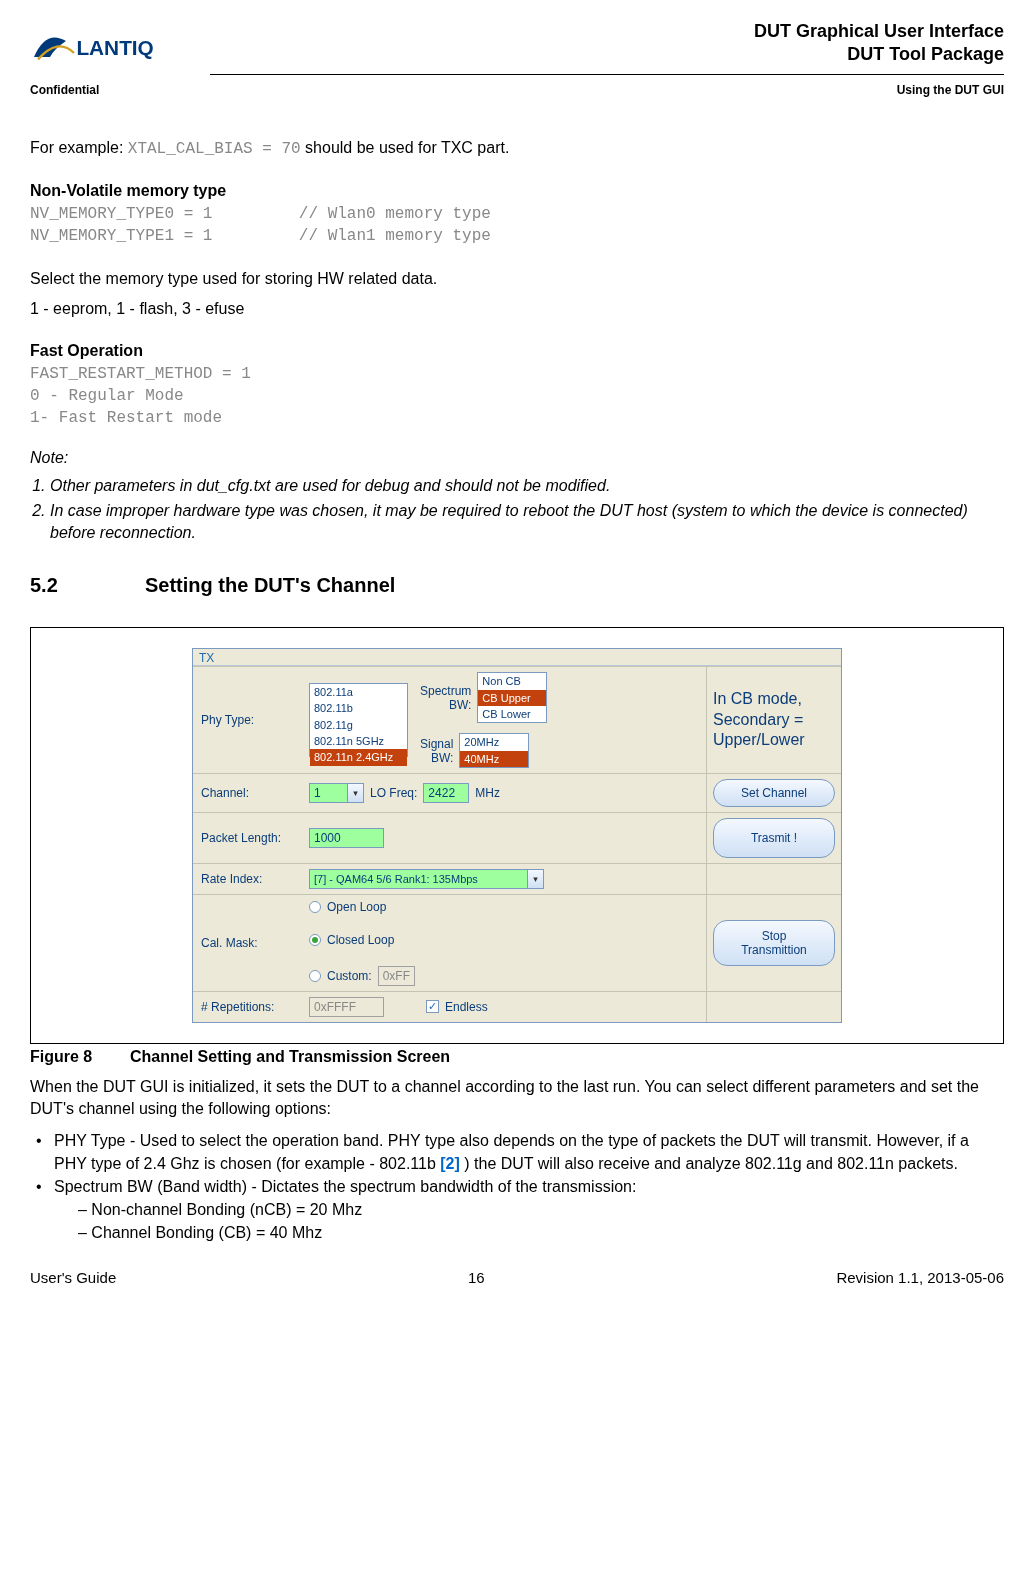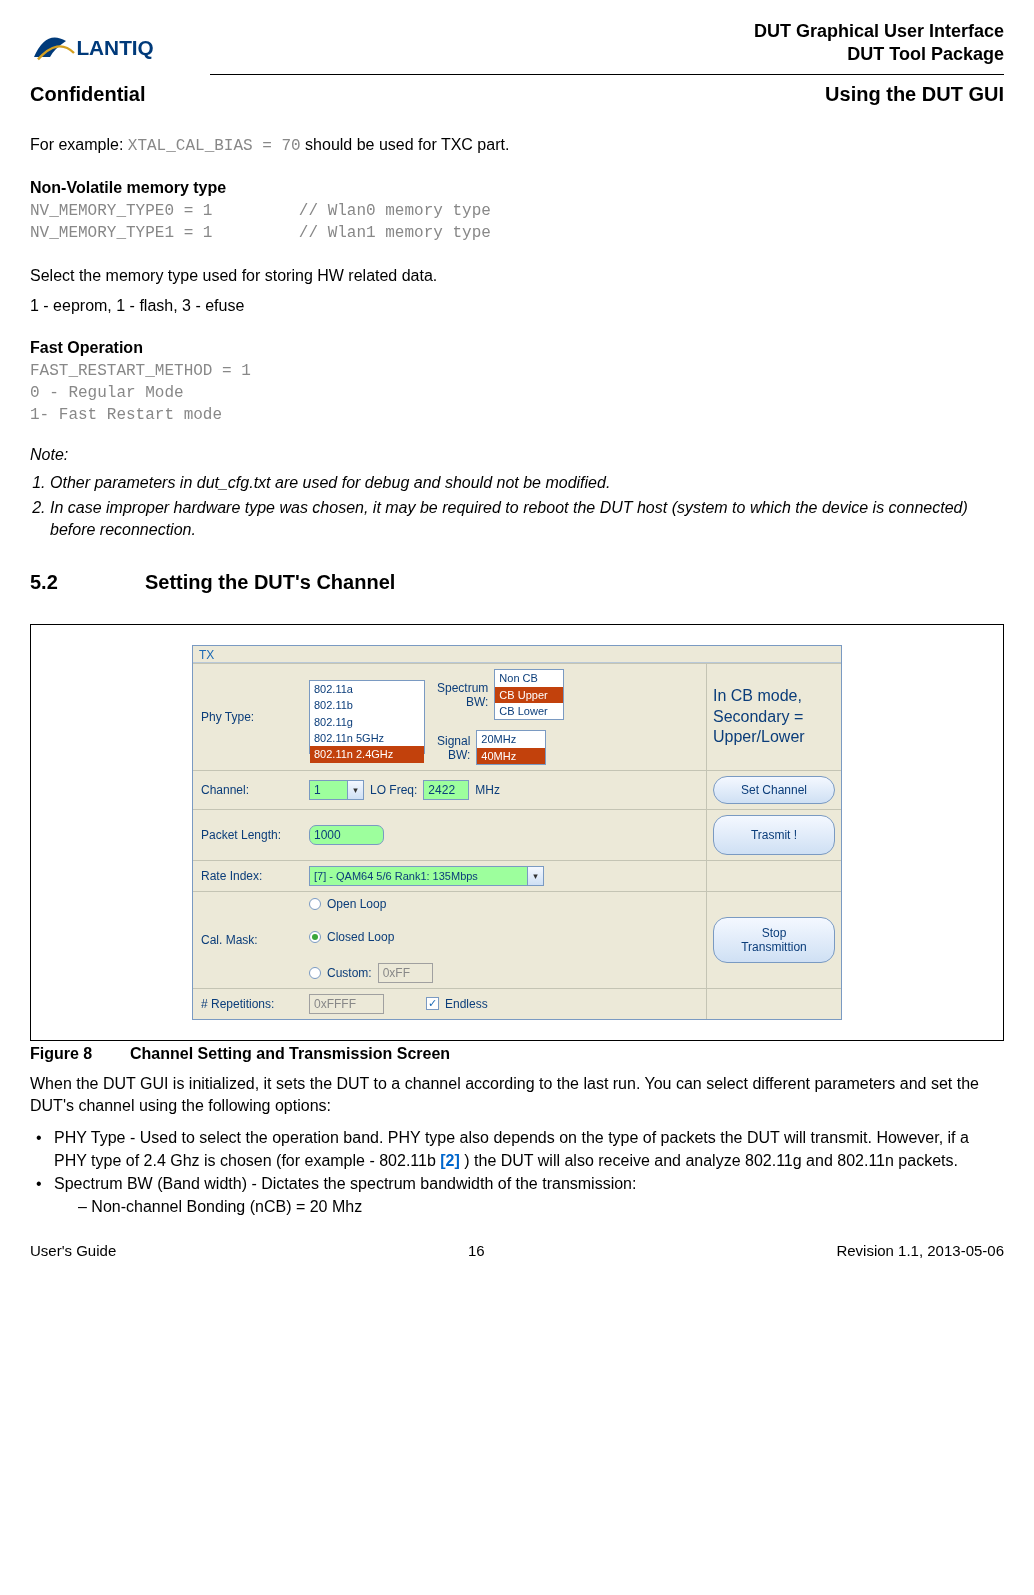--- a/index.html
+++ b/index.html
@@ -32,22 +32,22 @@
     .hr-line {
       border: none;
       border-top: 1.5px solid #000;
       margin-left: 180px;
       margin-bottom: 8px;
     }
     .subheader {
       display: flex;
       justify-content: space-between;
       font-weight: bold;
-      font-size: 20px;
-      margin-bottom: 28px;
+      font-size: 12px;
+      margin-bottom: 40px;
     }
     .body-text { margin: 8px 0; line-height: 1.4; }
     .code-inline {
       font-family: "Courier New", monospace;
       color: #888;
     }
     .section-bold { font-weight: bold; margin-top: 22px; margin-bottom: 4px; }
     .code-block {
       font-family: "Courier New", monospace;
       color: #888;
@@ -114,21 +114,21 @@
       display: flex;
       flex-direction: column;
       justify-content: center;
       gap: 4px;
       border-left: 1px solid #c4c4b4;
     }
     .listbox {
       border: 1px solid #7a9ac2;
       background: #fff;
       font-size: 11px;
-      width: 116px;
+      width: 99px;
       line-height: 1.3;
     }
     .listbox .opt { padding: 1px 4px; color: #0b3d7a; }
     .listbox .sel { background: #c2410c; color: #fff; }
     .mini-label { color: #0b3d7a; font-size: 12px; text-align: right; }
     .win-input {
       background: #9dff9d;
       border: 1px solid #7a9ac2;
       padding: 1px 4px;
       font-family: Tahoma, Arial, sans-serif;
@@ -301,21 +301,21 @@
         <span class="mini-label">MHz</span>
       </div>
       <div class="right-cell">
         <div class="win-btn">Set Channel</div>
       </div>
     </div>
 
     <div class="gui-row">
       <div class="label-cell">Packet Length:</div>
       <div class="content-cell">
-        <input class="win-input" style="width: 75px; border-radius: 7px;" value="1000">
+        <input class="win-input" style="width: 75px;" value="1000">
       </div>
       <div class="right-cell" style="border-top:none;" rowspan="2">
         <div class="win-btn" style="padding:12px 20px;">Trasmit !</div>
       </div>
     </div>
 
     <div class="gui-row">
       <div class="label-cell">Rate Index:</div>
       <div class="content-cell">
         <div class="win-select" style="width:235px;gap:35px;">
@@ -335,21 +335,21 @@
         </div>
         <div class="radio-row">
           <span class="radio-circle">
               <span class="radio-dot"></span>
             </span>
             <span>Closed Loop</span>
         </div>
         <div class="radio-row">
           <span class="radio-circle"></span>
             <span>Custom:</span>
-          <input class="win-disabled-input" style="width: 55px;" value="0xFF">
+          <input class="win-disabled-input" style="width: 37px;" value="0xFF">
         </div>
       </div>
       <div class="right-cell">
         <div class="win-btn" style="white-space:pre-line;padding:8px 4px;">Stop
 Transmittion</div>
       </div>
     </div>
 
     <div class="gui-row">
       <div class="label-cell"># Repetitions:</div>
@@ -372,20 +372,21 @@
 <p class="body-text">When the DUT GUI is initialized, it sets the DUT to a channel according to the last run. You can select different parameters and set the DUT's channel using the following options:</p>
 
 <ul class="bullet-list">
   <li>
     <span>PHY Type - Used to select the operation band. PHY type also depends on the type of packets the DUT will transmit. However, if a PHY type of 2.4 Ghz is chosen (for example - 802.11b </span><span class="ref-link">[2]</span><span> ) the DUT will also receive and analyze 802.11g and 802.11n packets.</span>
   </li>
   <li>
     <span>Spectrum BW (Band width) - Dictates the spectrum bandwidth of the transmission:</span>
     <ul class="dash-list">
       <li>Non-channel Bonding (nCB) = 20 Mhz</li>
+      <li>Channel Bonding (CB) = 40 Mhz</li>
     </ul>
   </li>
 </ul>
 
 <div class="footer">
   <span>User's Guide</span>
   <span>16</span>
   <span>Revision 1.1, 2013-05-06</span>
 </div>
 

